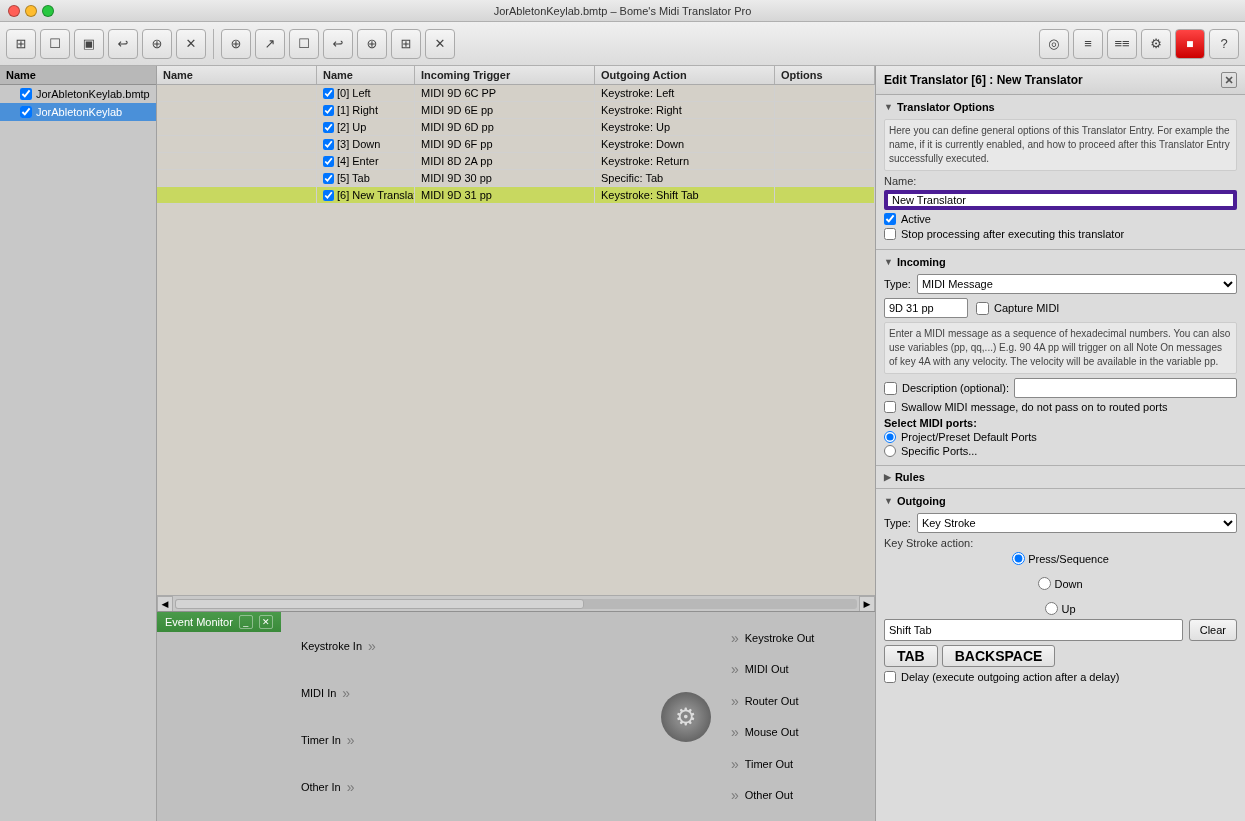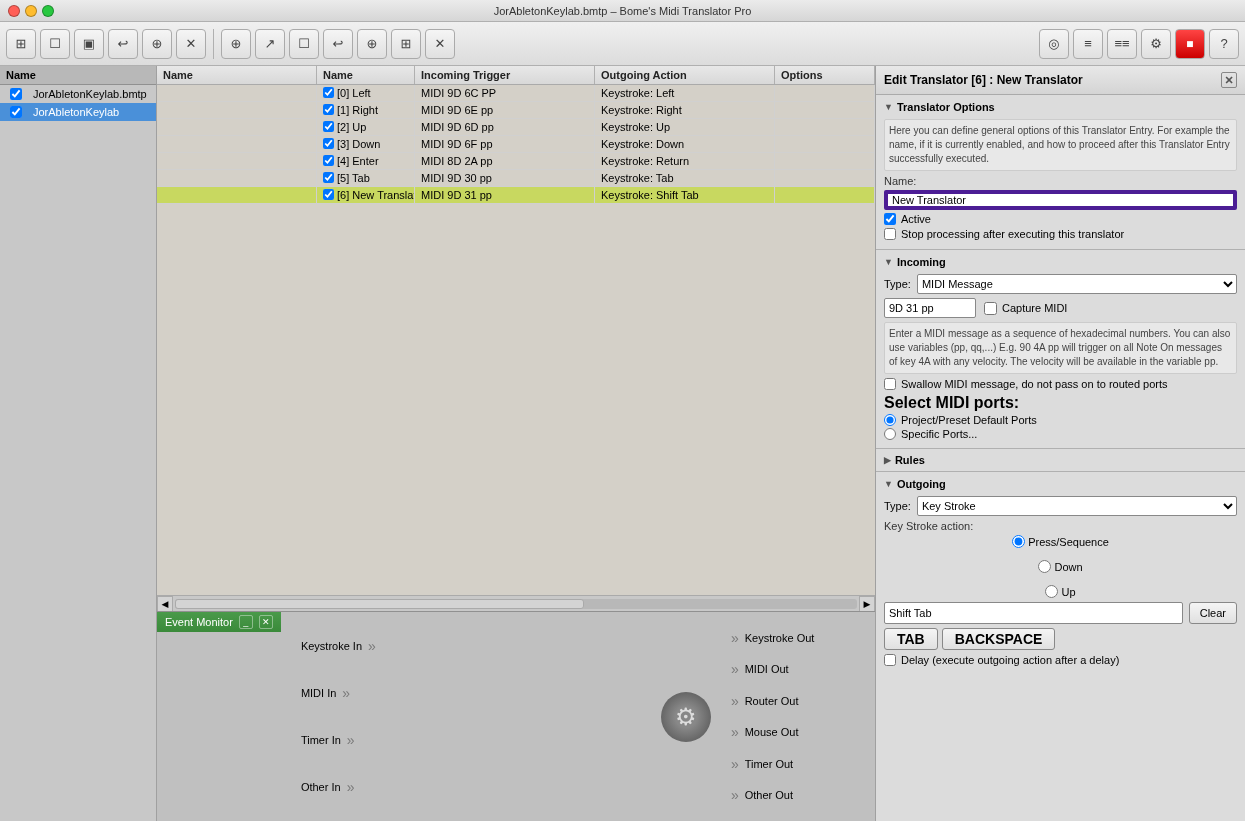--- a/index.html
+++ b/index.html
@@ -87,24 +87,24 @@
       flex-shrink: 0;
     }
     .left-panel-header {
       background: #b8b8b8;
       border-bottom: 1px solid #909090;
       padding: 3px 6px;
       font-weight: bold;
       font-size: 11px;
     }
     .project-item {
-      padding: 3px 10px;
-      display: flex;
-      align-items: center;
-      gap: 11px;
+      padding: 3px 20px;
+      display: flex;
+      align-items: center;
+      gap: 4px;
       cursor: pointer;
       font-size: 11px;
     }
     .project-item.selected { background: #4a90d9; color: white; }
     .project-checkbox { width: 12px; height: 12px; }
 
     
     .table-container {
       flex: 1;
       overflow: hidden;
@@ -140,21 +140,21 @@
       background: #c8d860;
     }
     .td {
       padding: 2px 6px;
       font-size: 11px;
       border-right: 1px solid #d0d0d0;
       white-space: nowrap;
       overflow: hidden;
       text-overflow: ellipsis;
       display: flex;
-      align-items: flex-start;
+      align-items: flex-end;
       gap: 3px;
     }
     .row-checkbox { width: 11px; height: 11px; flex-shrink: 0; }
 
     
     .scroll-area {
       height: 16px;
       background: #c8c8c8;
       border-top: 1px solid #aaa;
       display: flex;
@@ -351,21 +351,21 @@
     }
     .midi-message-row strong { font-weight: bold; }
 
     .hex-input-row {
       display: flex;
       align-items: center;
       gap: 8px;
       margin: 3px 0;
     }
     .hex-input {
-      width: 92px;
+      width: 84px;
       height: 20px;
       padding: 2px 4px;
       border: 1px solid #888;
       border-radius: 2px;
       font-size: 11px;
       background: white;
     }
     .capture-row {
       display: flex;
       align-items: center;
@@ -395,21 +395,21 @@
       flex: 1;
       height: 20px;
       padding: 2px 4px;
       border: 1px solid #888;
       border-radius: 2px;
       font-size: 11px;
       background: white;
     }
 
     .ports-label {
-      font-size: 16px;
+      font-size: 11px;
       font-weight: bold;
       margin: 4px 0 2px 0;
     }
     .radio-row {
       display: flex;
       align-items: center;
       gap: 5px;
       font-size: 11px;
       margin: 2px 0;
     }
@@ -606,21 +606,21 @@
           <div class="td"></div>
         </div>
 
         <div class="table-row">
           <div class="td"></div>
           <div class="td">
             <input type="checkbox" class="row-checkbox" checked="" style="">
             <span>[5] Tab</span>
           </div>
           <div class="td">MIDI 9D 30 pp</div>
-          <div class="td">Keystroke: Tab</div>
+          <div class="td">Specific: Tab</div>
           <div class="td"></div>
         </div>
 
         <div class="table-row selected">
           <div class="td"></div>
           <div class="td">
             <input type="checkbox" class="row-checkbox" checked="" style="">
             <span>[6] New Translator</span>
           </div>
           <div class="td">MIDI 9D 31 pp</div>
@@ -733,20 +733,25 @@
         </select>
       </div>
       <div class="hex-input-row">
         <input type="text" class="hex-input" value="9D 31 pp" style="">
         <div class="capture-row">
           <input type="checkbox" style="">
           <span>Capture MIDI</span>
         </div>
       </div>
       <div class="help-text">Enter a MIDI message as a sequence of hexadecimal numbers. You can also use variables (pp, qq,...) E.g. 90 4A pp will trigger on all Note On messages of key 4A with any velocity. The velocity will be available in the variable pp.</div>
+      <div class="desc-row">
+        <input type="checkbox" style="">
+        <span>Description (optional):</span>
+        <input type="text" class="desc-input" style="">
+      </div>
       <div class="checkbox-row">
         <input type="checkbox" style="">
         <span>Swallow MIDI message, do not pass on to routed ports</span>
       </div>
       <div class="ports-label">Select MIDI ports:</div>
       <div class="radio-row">
         <input type="radio" name="ports" checked="" style="">
         <span>Project/Preset Default Ports</span>
       </div>
       <div class="radio-row">

